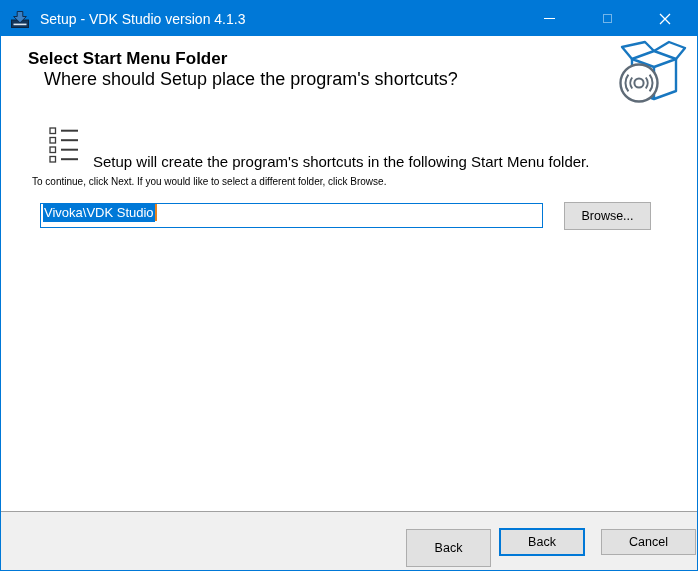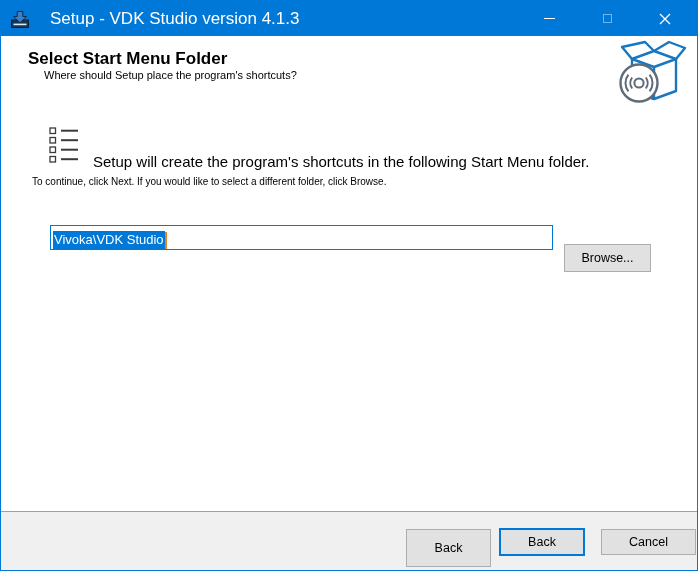--- a/index.html
+++ b/index.html
@@ -15,22 +15,22 @@
   }
 
   
   .titlebar {
     position: absolute; left: 0; top: 0; right: 0; height: 35px;
     background: #0078d7;
     display: flex; align-items: center;
   }
   .app-icon { margin-left: 9px; flex: 0 0 auto; }
   .titlebar .title {
-    margin-left: 20px;
-    color: #ffffff; font-size: 17px;
+    margin-left: 10px;
+    color: #ffffff; font-size: 14px;
     white-space: nowrap;
   }
   .controls {
     position: absolute; right: 3px; top: 0; height: 35px;
     display: flex;
   }
   .ctrl {
     width: 58px; height: 35px;
     display: flex; align-items: center; justify-content: center;
   }
@@ -42,64 +42,63 @@
     position: absolute; left: 0; top: 35px; right: 0; bottom: 59px;
     background: #ffffff;
     color: #000000;
   }
   .page-title {
     position: absolute; left: 27px; top: 13px;
     font-size: 17px; font-weight: bold;
   }
   .page-subtitle {
     position: absolute; left: 43px; top: 33px;
-    font-size: 11px;
+    font-size: 18px;
   }
   .box-icon { position: absolute; right: 7px; top: 3px; }
   .menu-icon { position: absolute; left: 48px; top: 91px; }
   .info-text {
     position: absolute; left: 92px; top: 100px;
     width: 560px; font-size: 15px; margin-top: 17px;
   }
   .instruction-text {
     position: absolute; left: 31px; top: 140px;
     width: 620px; font-size: 10px;
   }
   .folder-input {
-    position: absolute; left: 49px; top: 167px;
+    position: absolute; left: 39px; top: 167px;
     width: 503px; height: 25px;
     background: #ffffff;
     border: 1px solid #0078d7;
-    display: flex; align-items: flex-end;
+    display: flex; align-items: flex-start;
     padding-left: 2px;
     font-size: 13px;
     cursor: text;
     white-space: pre;
-    margin-top: 22px;
   }
   .selected-text {
     background: #0078d7; color: #ffffff;
     padding: 1px 1px 2px 1px;
   }
   .caret {
     display: inline-block; width: 2px; height: 17px;
     background: #e8821e;
   }
 
   
   .btn {
     font-family: "Liberation Sans", "DejaVu Sans", sans-serif;
     font-size: 12.5px; color: #000000;
     background: #e1e1e1;
     border: 1px solid #adadad;
     cursor: default;
   }
   .btn.browse {
     position: absolute; left: 563px; top: 166px;
-    width: 87px; height: 28px; margin-top: 42px;
+    width: 87px; height: 28px;
   }
 
   
   .footer {
     position: absolute; left: 0; right: 0; bottom: 0; height: 59px;
     background: #f0f0f0;
     border-top: 1px solid #a0a0a0;
   }
   .btn.back   { position: absolute; left: 405px; top: 17px; width: 85px; height: 38px; }
   .btn.next   { position: absolute; left: 498px; top: 16px; width: 86px; height: 28px; border: 2px solid #0078d7; }

